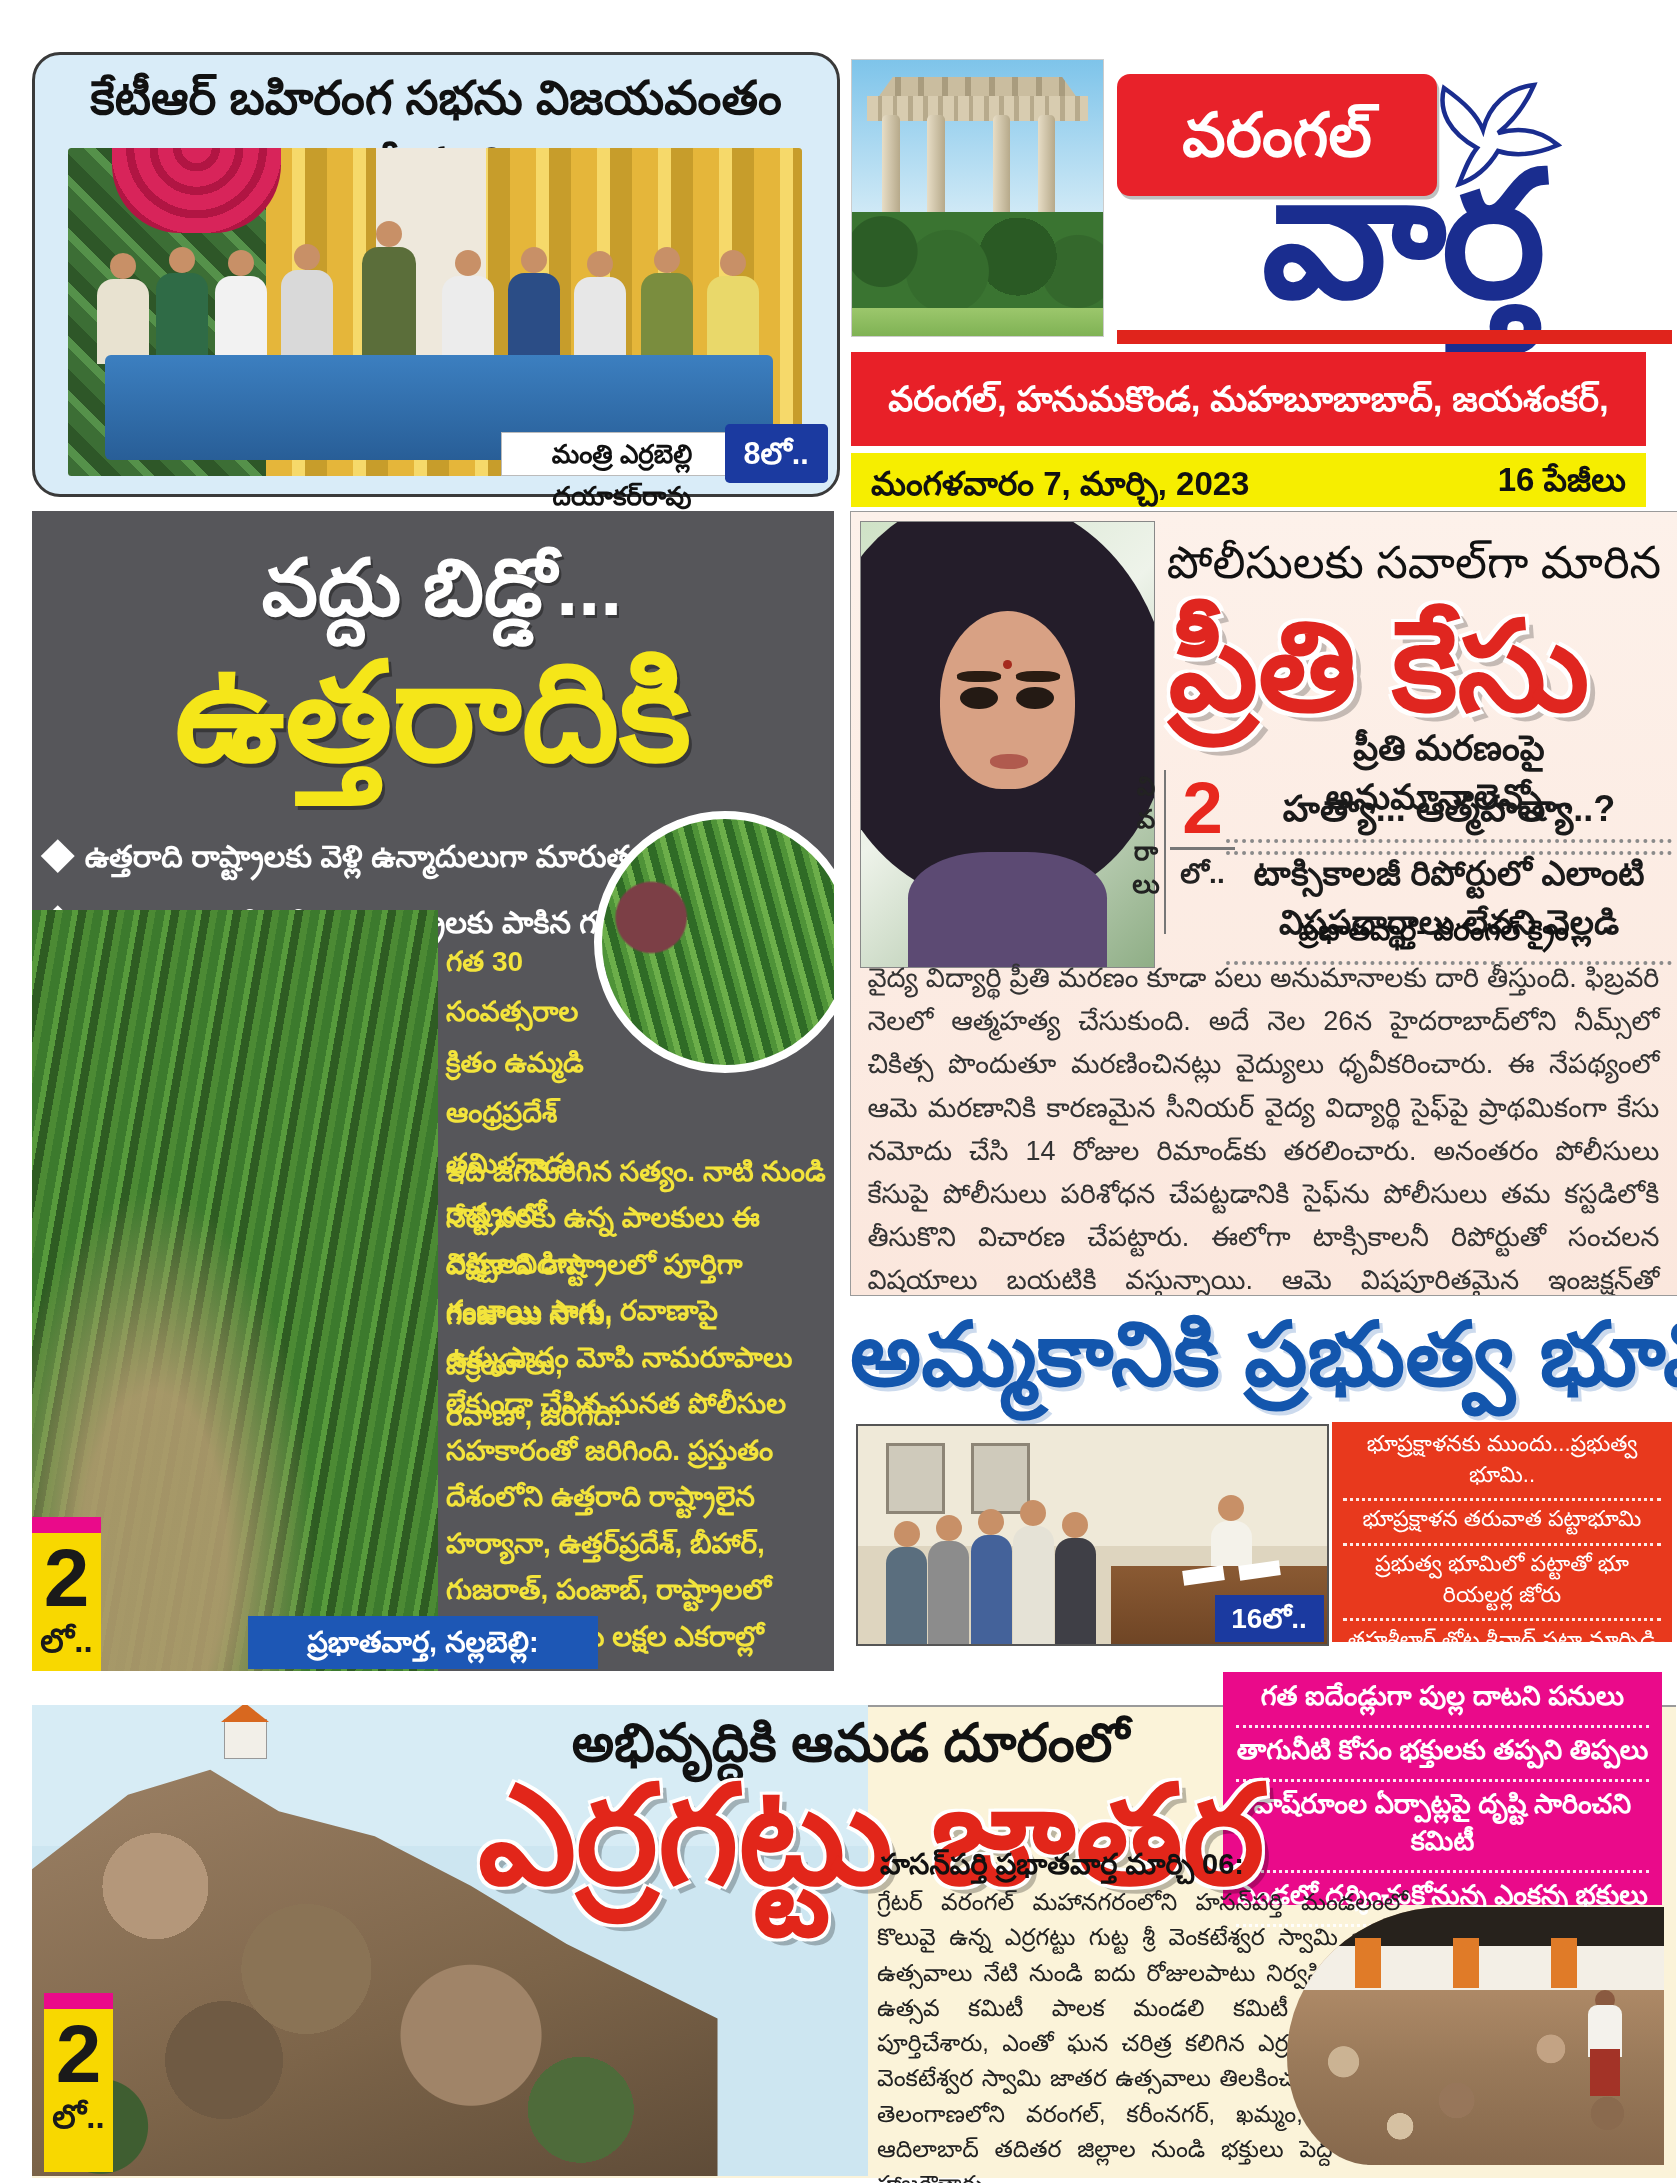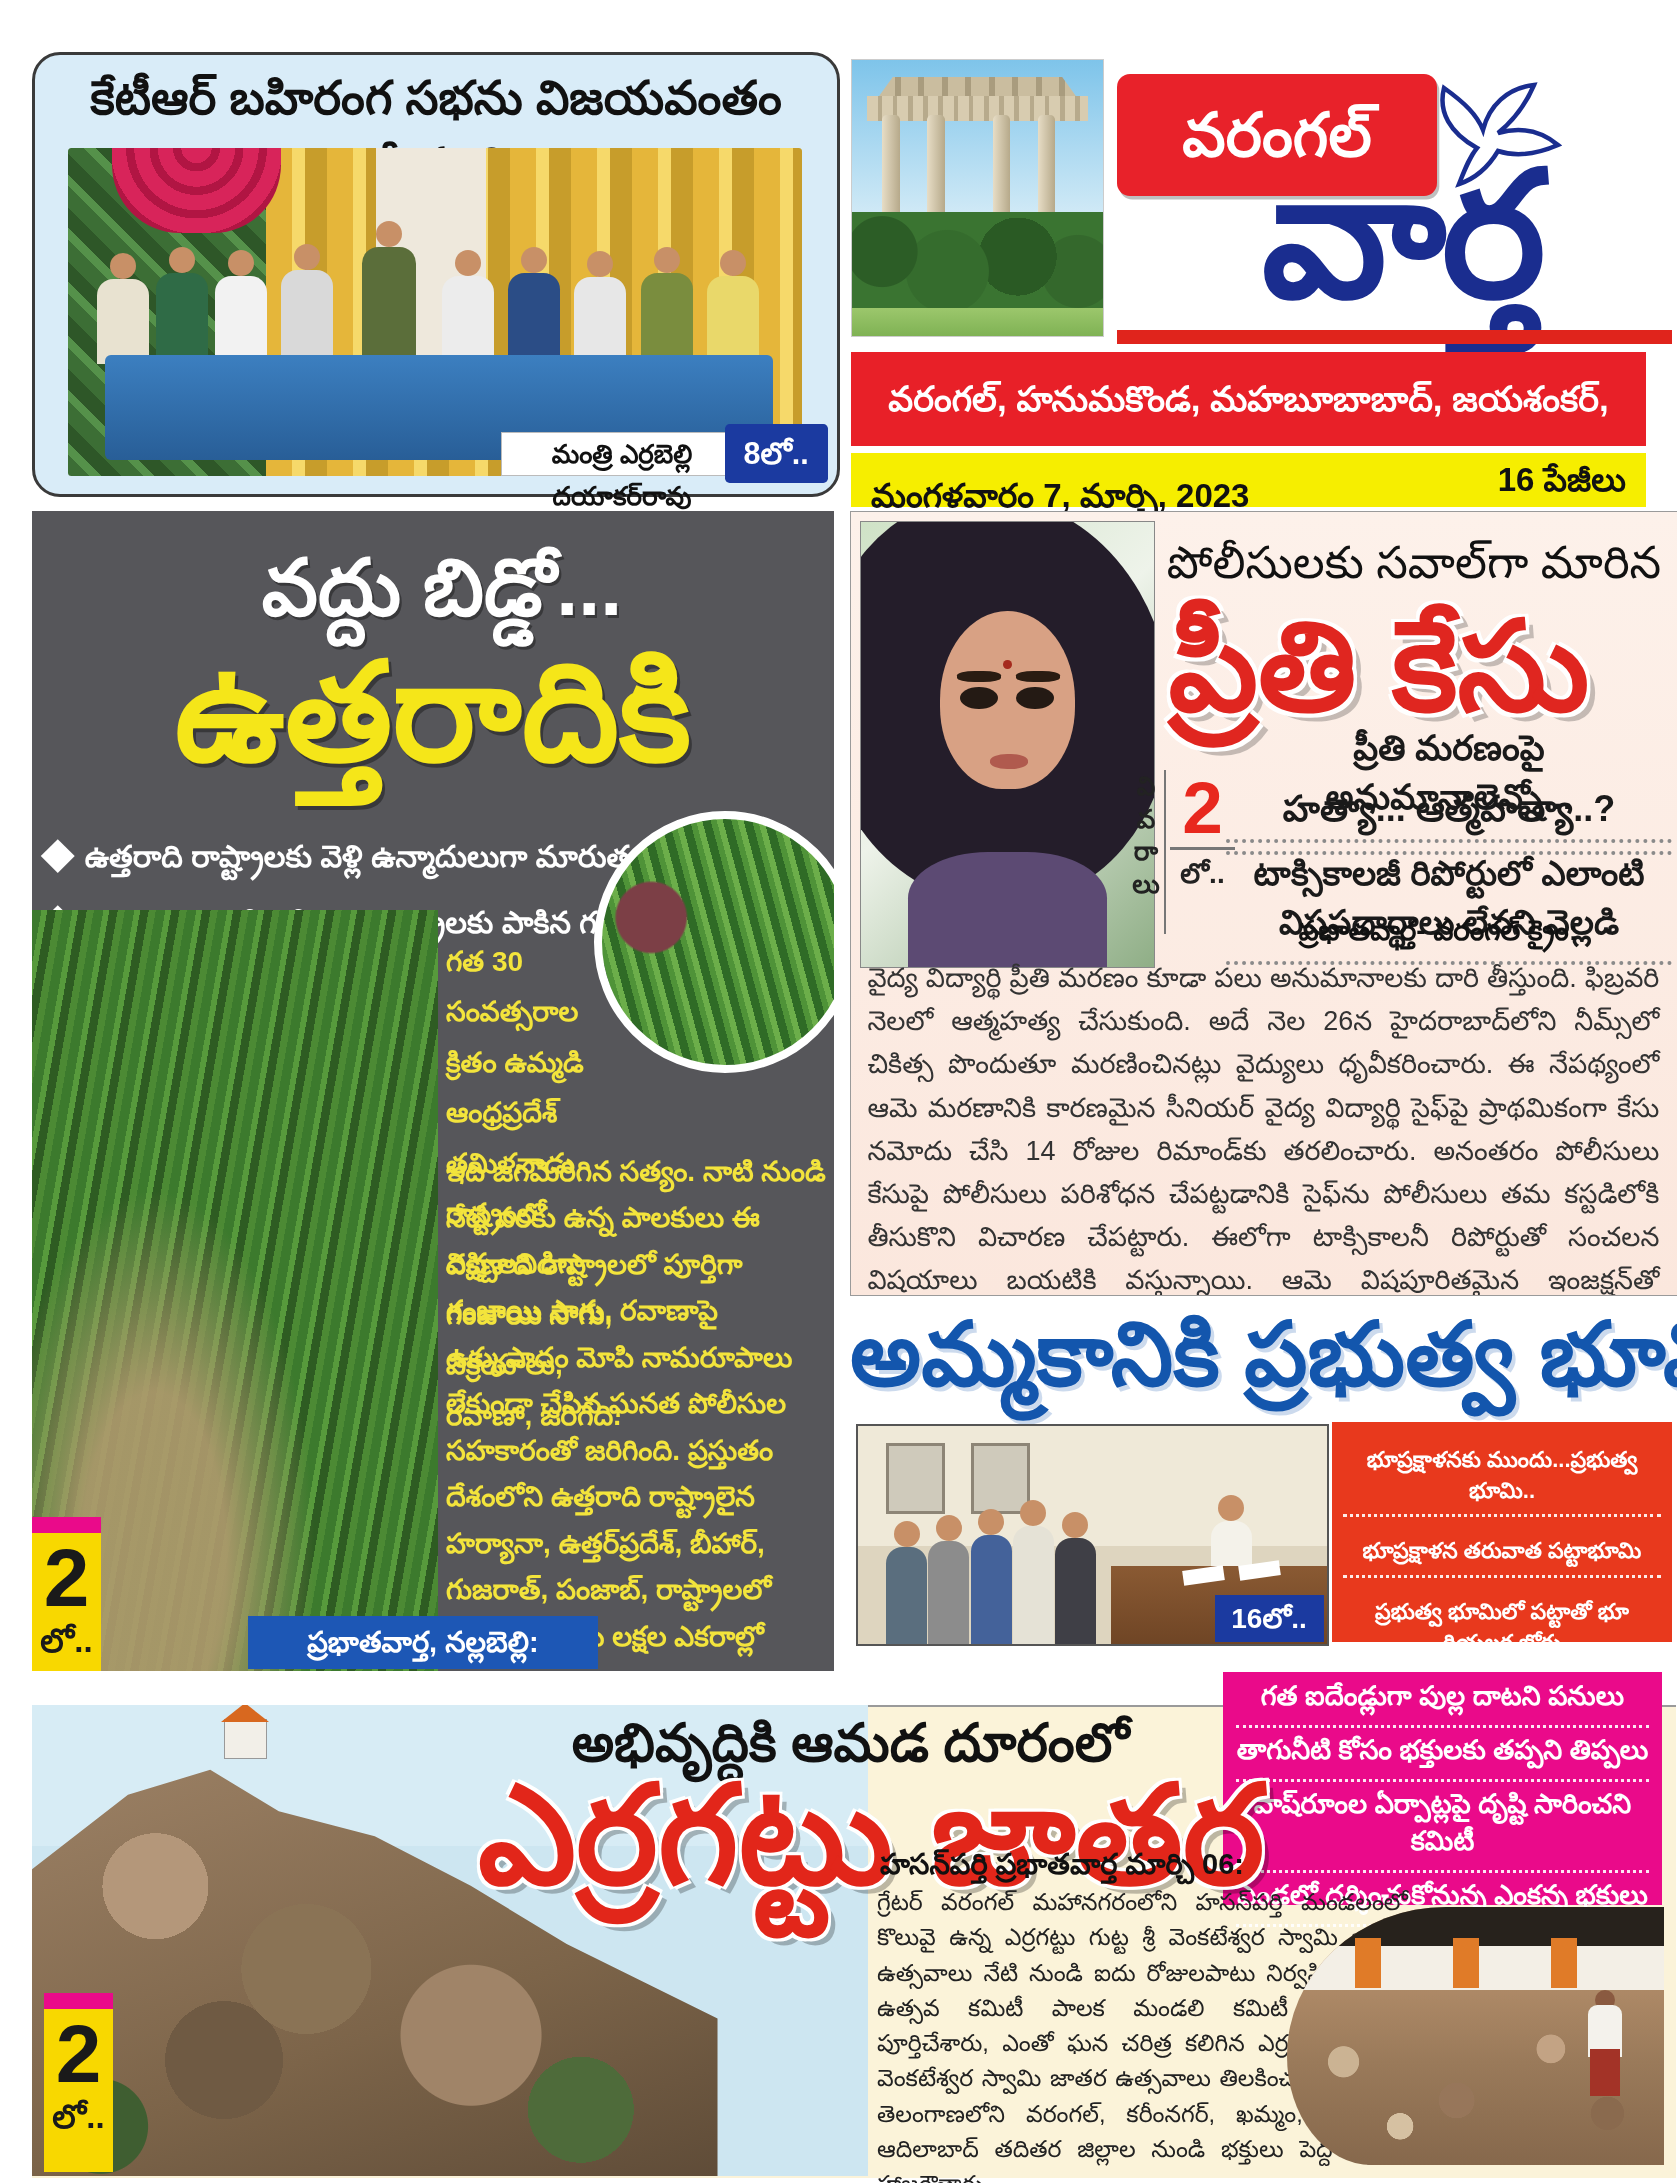--- a/index.html
+++ b/index.html
@@ -31,21 +31,21 @@
   .arch-trees{left:0;bottom:9%;width:100%;height:36%;background:radial-gradient(circle at 12% 40%,#2c5d26 0 35px,transparent 36px),radial-gradient(circle at 38% 60%,#356c2d 0 41px,transparent 42px),radial-gradient(circle at 66% 45%,#2a5a24 0 39px,transparent 39px),radial-gradient(circle at 90% 60%,#34682c 0 36px,transparent 37px),#3a7431;}
   .arch-grass{left:0;bottom:0;width:100%;height:10%;background:linear-gradient(#9cc76c,#7fb254);}
   #mast-label{left:1117px;top:74px;width:320px;height:122px;background:#e8222a;border-radius:13px;color:#fff;font-size:61px;font-weight:bold;line-height:122px;box-shadow:2.3px 3.5px 0 rgba(0,0,0,.25);}
   #mast-dove{left:1419px;top:70px;width:152px;height:135px;}
   #mast-title{left:1126px;top:147px;width:551px;height:176px;color:#1a2d8f;font-size:176px;font-weight:bold;line-height:176px;letter-spacing:-4.7px;}
   #mast-bar{left:1117px;top:330px;width:555px;height:14px;background:#e0241c;}
 
   
   #districts{left:851px;top:352px;width:795px;height:94px;background:#e82028;color:#fff;font-size:35px;font-weight:bold;line-height:94px;}
   #datebar{left:851px;top:453px;width:795px;height:54px;background:#f6ee00;color:#111;font-size:33px;font-weight:bold;line-height:54px;}
-  #datebar .left{position:absolute;left:20px;top:16px;}
+  #datebar .left{position:absolute;left:20px;top:4px;}
   #datebar .right{position:absolute;right:20px;top:0;}
 
   
   #ganja{left:32px;top:511px;width:802px;height:1160px;background:#56565a;overflow:hidden;}
   #ganja-kicker{left:70px;top:30.5px;width:680px;font-size:79px;color:#fff;font-weight:bold;text-shadow:2.3px 2.9px 0 rgba(0,0,0,.35);}
   #ganja-head{left:0;top:122px;width:100%;font-size:138px;color:#f5e619;font-weight:bold;white-space:nowrap;text-shadow:2.9px 4.1px 0 rgba(0,0,0,.35);}
   .bullet-row{left:14px;width:786px;color:#fff;font-size:30.5px;font-weight:bold;}
   .diamond{display:inline-block;width:23.5px;height:23.5px;background:#fff;transform:rotate(45deg);margin-right:15.2px;}
   #ganja-photo-left{left:0;top:399px;width:406px;height:761px;background:
      radial-gradient(ellipse at 30% 85%,rgba(176,154,110,.9) 0 18%,transparent 40%),
@@ -88,21 +88,21 @@
   #pr-body{left:16.4px;top:445px;width:792px;font-size:27px;line-height:1.6;color:#333;text-align:justify;}
 
   
   #land-head{left:850px;top:1303px;width:827px;font-size:89px;color:#1356ad;font-weight:bold;text-shadow:3.5px 4.1px 0 rgba(21,86,173,.22);white-space:nowrap;}
   #land-photo{left:856px;top:1424px;width:469px;height:218px;border:2.3px solid #555;background:linear-gradient(#efe9d8 0 55%,#ded5bf 55% 100%);overflow:hidden;}
   .land-frame{position:absolute;top:8%;width:53px;height:65px;background:#cfcabb;border:3.5px solid #8d8576;}
   .land-desk{position:absolute;right:0;bottom:0;width:46%;height:36%;background:linear-gradient(#8a5a33,#6f4525);}
   .land-paper{position:absolute;width:41px;height:15.2px;background:#fff;transform:rotate(-8deg);}
   #land-pageref{right:3.5px;bottom:2.3px;width:109px;height:47px;background:#1b3aa0;color:#fff;font-size:28px;font-weight:bold;line-height:47px;}
   #land-redbox{left:1332px;top:1422px;width:340px;height:220px;background:#e8391d;padding:3.5px 10.6px;box-sizing:border-box;}
-  .rb-line{color:#fff;font-size:22px;font-weight:bold;text-align:center;padding:5.3px 0;margin-top:16px;}
+  .rb-line{color:#fff;font-size:22px;font-weight:normal;text-align:center;padding:5.3px 0;}
   .dots-w{border-bottom:3.5px dotted rgba(255,255,255,.9);}
 
   
   #jat-bg{left:32px;top:1705px;width:1644px;height:471px;background:#fbf3d9;border-top:2.9px solid #9a9a9a;}
   #jat-photo{left:32px;top:1705px;width:836px;height:471px;background:linear-gradient(#d7ecf5 0 30%,#cde6f1 30% 100%);overflow:hidden;}
   #jat-hill{position:absolute;left:0;bottom:0;width:82%;height:88%;clip-path:polygon(0 26%,14% 8%,26% 2%,36% 12%,50% 18%,64% 30%,78% 44%,100% 62%,100% 100%,0 100%);background:
     radial-gradient(circle at 18% 30%,#b4977a 0 53px,transparent 53px),
     radial-gradient(circle at 40% 50%,#8a7355 0 65px,transparent 65px),
     radial-gradient(circle at 64% 66%,#a08468 0 70px,transparent 71px),
     radial-gradient(circle at 28% 72%,#6f5a43 0 59px,transparent 59px),

